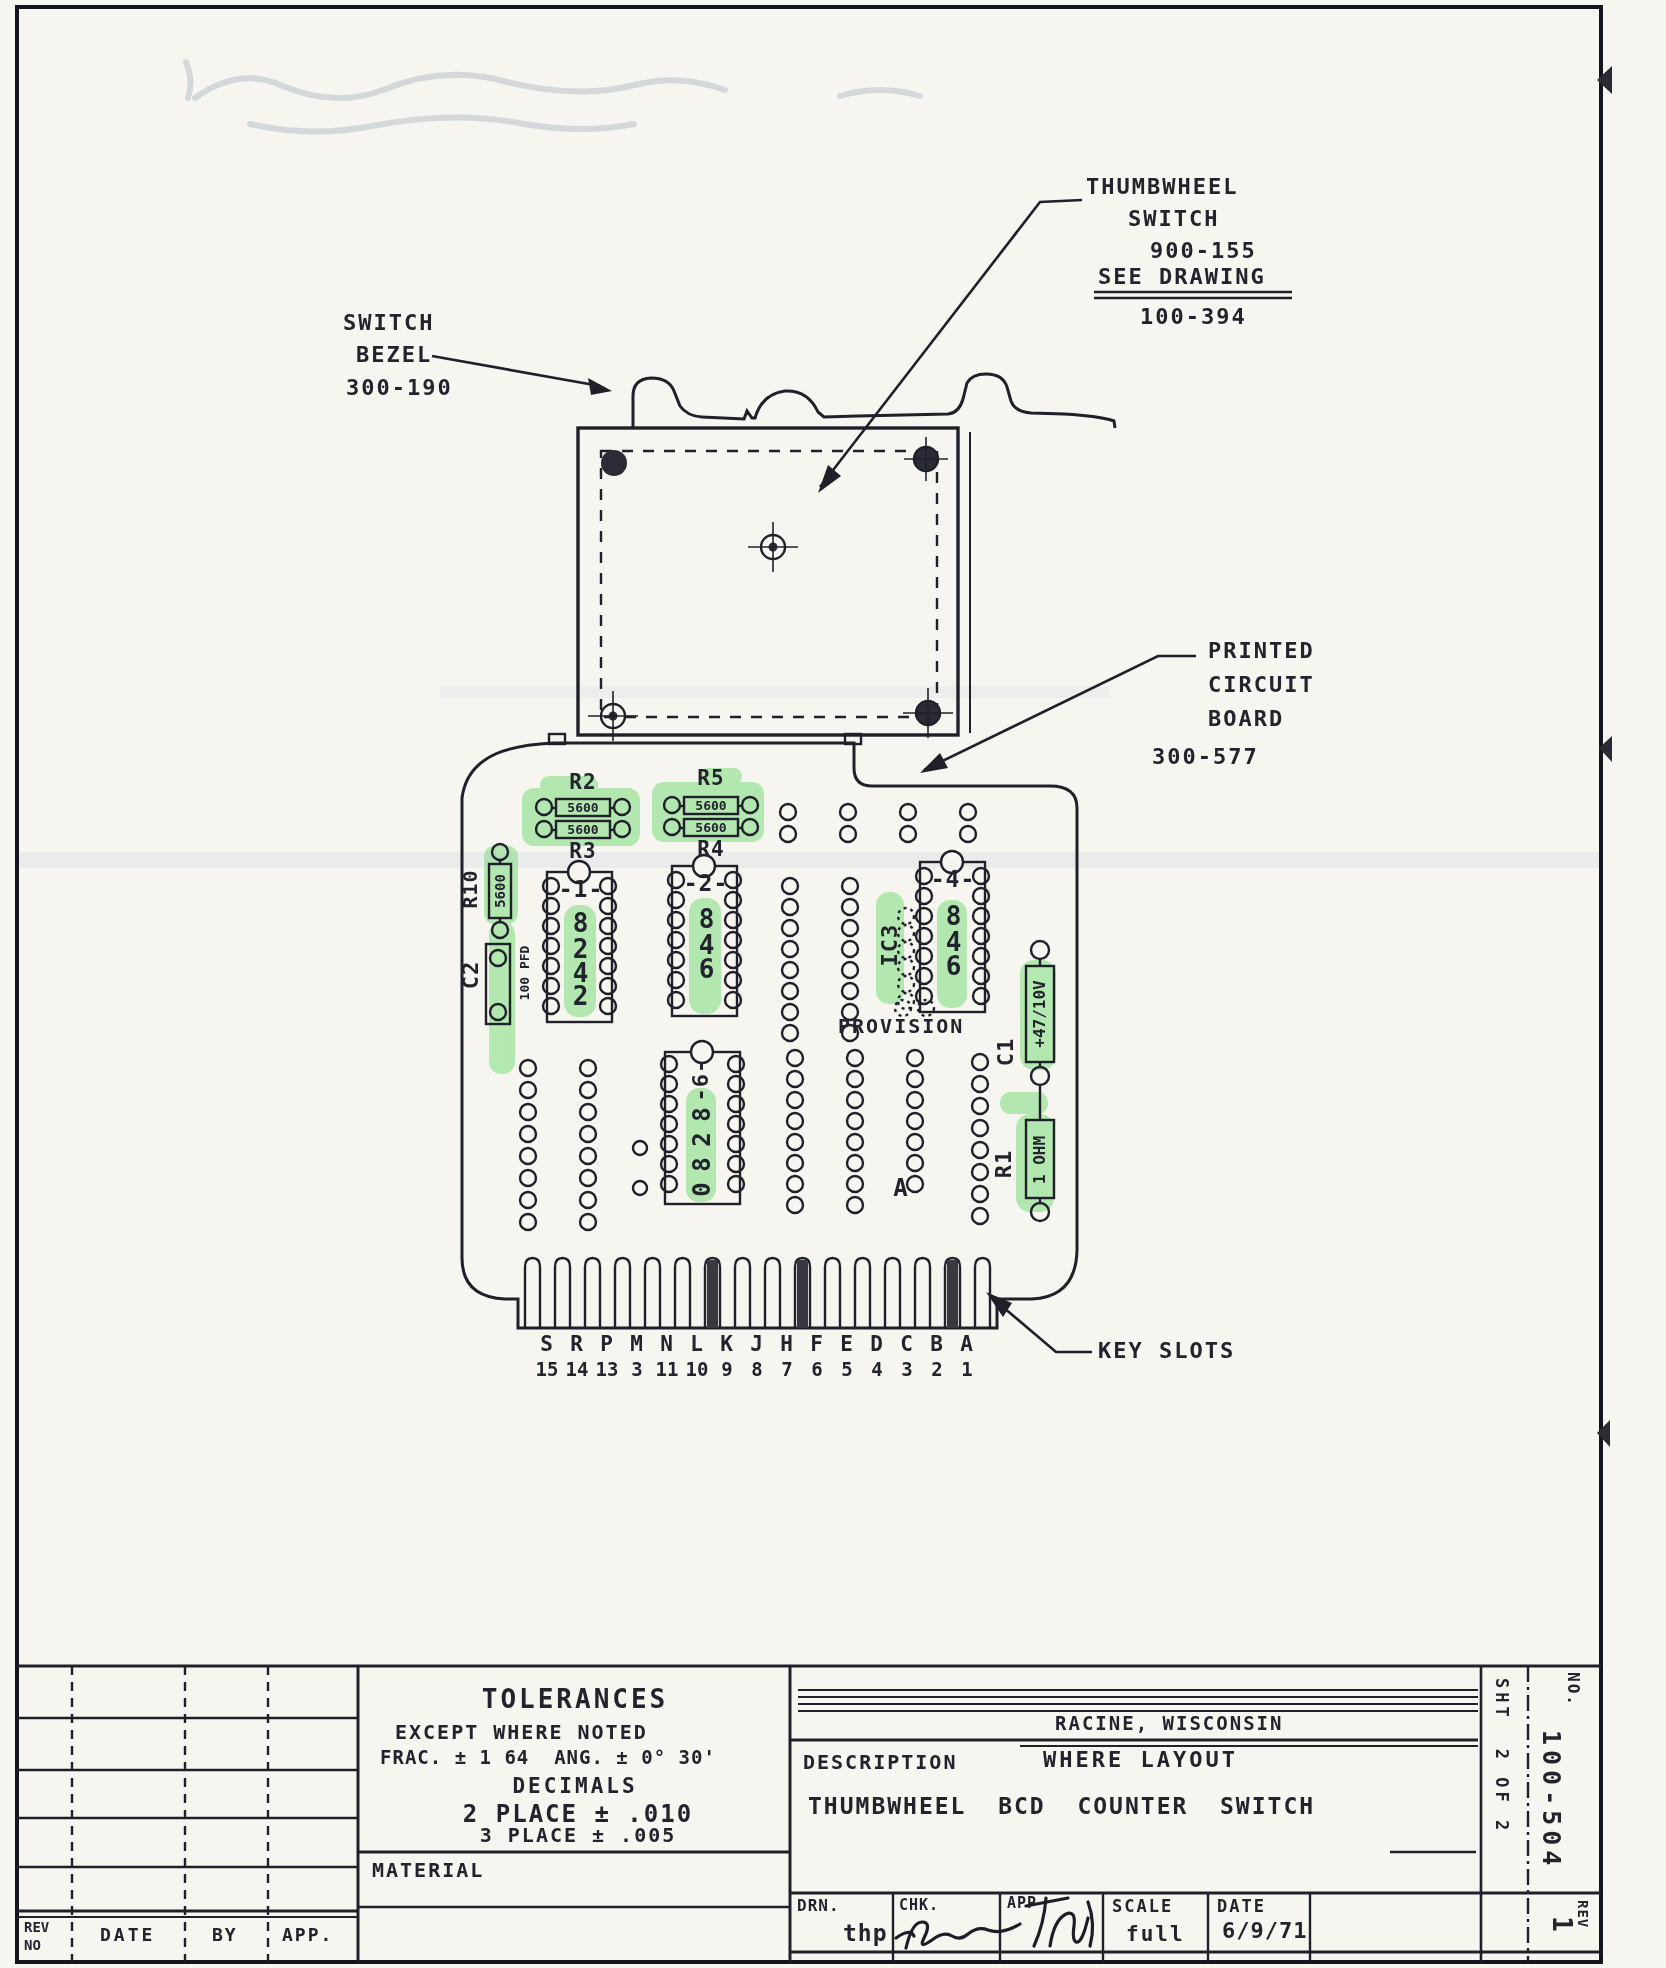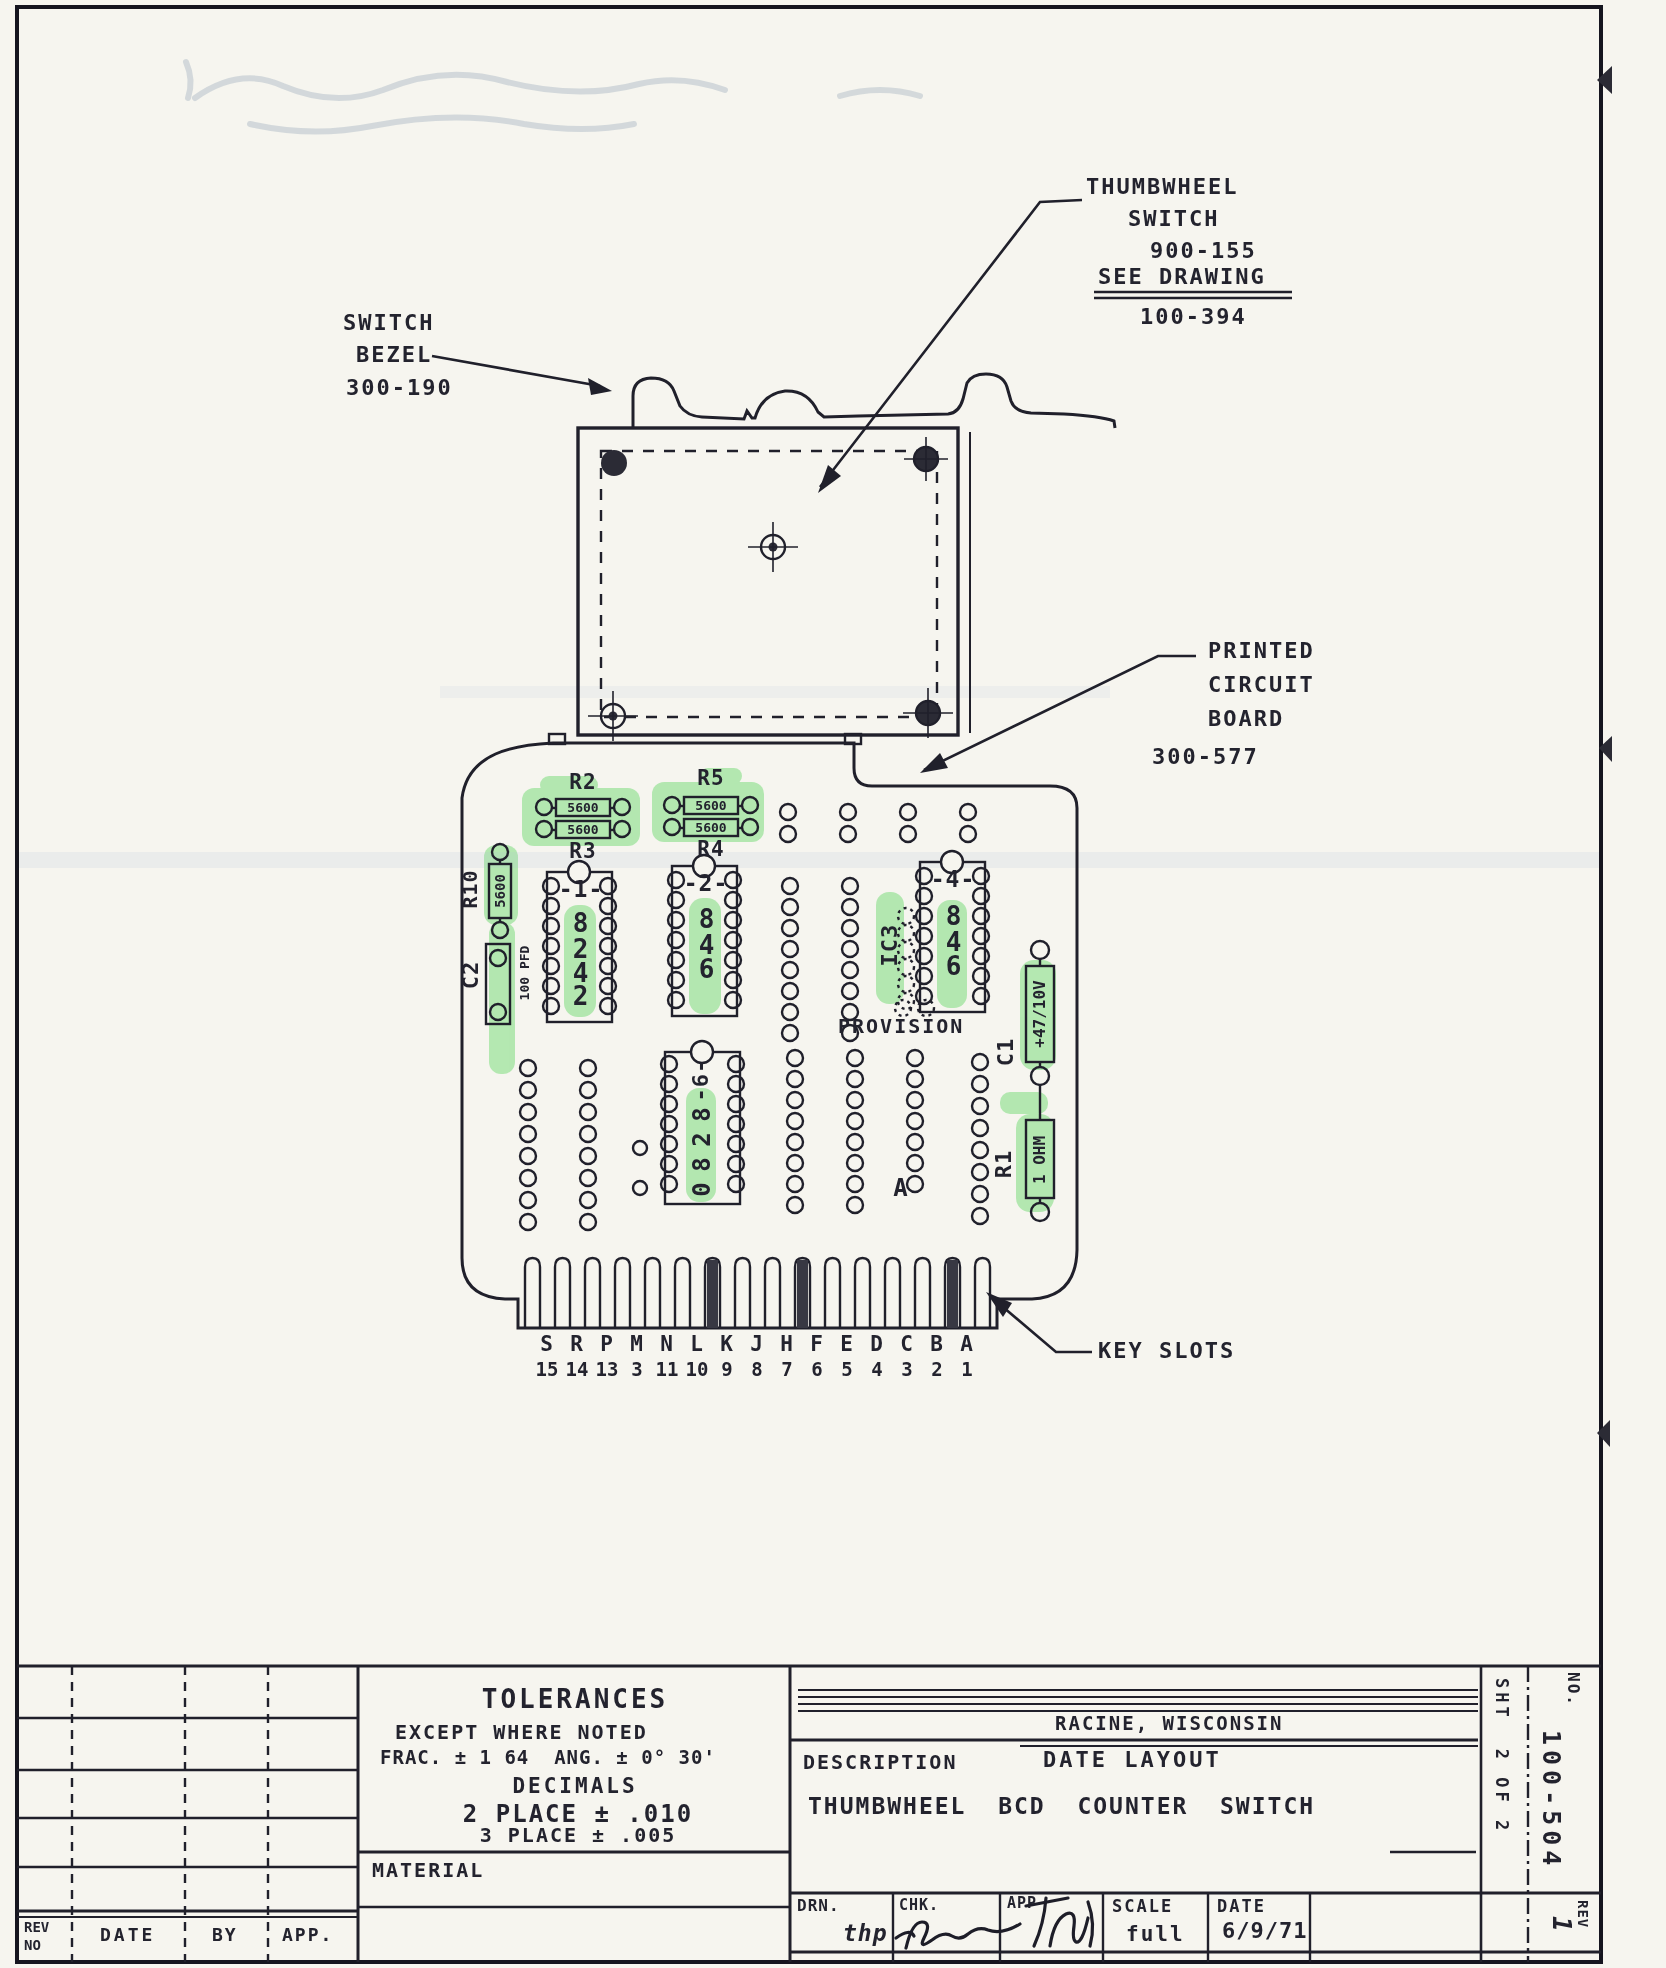--- a/index.html
+++ b/index.html
@@ -6,21 +6,21 @@
   .sheet{position:relative;width:1666px;height:1968px;background:#f6f5ef;overflow:hidden;
          font-family:"DejaVu Sans Mono","Liberation Mono",monospace;color:#23232e;}
   svg{position:absolute;left:0;top:0;}
   .t{position:absolute;font-family:"DejaVu Sans Mono","Liberation Mono",monospace;
      font-weight:700;color:#23232e;letter-spacing:1px;white-space:pre;line-height:1;}
   .ctr{transform:translateX(-50%);}
   .vt{transform:translate(-50%,-50%) rotate(-90deg);transform-origin:center;}
   .vstrip{position:absolute;writing-mode:vertical-rl;text-orientation:sideways;
      font-family:"DejaVu Sans Mono","Liberation Mono",monospace;font-weight:700;
      color:#23232e;letter-spacing:3px;line-height:1.05;}
-  .hand{font-style:italic;}
+  .hand{}
 </style>
 </head>
 <body>
 
 <div class="sheet">
 
 <svg width="1666" height="1968" viewBox="0 0 1666 1968">
 
   <g id="g-highlights" fill="#8be08b" opacity="0.62">
     <rect x="522" y="788" width="118" height="58" rx="12"></rect>
@@ -464,21 +464,21 @@
 <span class="t ctr" style="left:575px;top:1686px;font-size:26px;letter-spacing:3px">TOLERANCES</span>
 <span class="t" style="left:395px;top:1722px;font-size:20px;letter-spacing:2px">EXCEPT WHERE NOTED</span>
 <span class="t" style="left:380px;top:1748px;font-size:19px;letter-spacing:1px">FRAC. ± 1 64  ANG. ± 0° 30'</span>
 <span class="t ctr" style="left:575px;top:1776px;font-size:21px;letter-spacing:3px">DECIMALS</span>
 <span class="t ctr" style="left:578px;top:1802px;font-size:24px;letter-spacing:2px">2 PLACE ± .010</span>
 <span class="t ctr" style="left:578px;top:1825px;font-size:20px;letter-spacing:2px">3 PLACE ± .005</span>
 <span class="t" style="left:372px;top:1860px;font-size:20px;letter-spacing:2px">MATERIAL</span>
 
 <span class="t" style="left:1055px;top:1714px;font-size:19px;letter-spacing:2px">RACINE, WISCONSIN</span>
 <span class="t" style="left:803px;top:1752px;font-size:20px;letter-spacing:2px">DESCRIPTION</span>
-<span class="t" style="left:1043px;top:1749px;font-size:22px;letter-spacing:3px">DATE LAYOUT</span>
+<span class="t" style="left:1043px;top:1749px;font-size:22px;letter-spacing:3px">WHERE LAYOUT</span>
 <span class="t" style="left:808px;top:1795px;font-size:23px;letter-spacing:2px">THUMBWHEEL  BCD  COUNTER  SWITCH</span>
 
 <span class="t" style="left:797px;top:1898px;font-size:16px;letter-spacing:1px">DRN.</span>
 <span class="t hand" style="left:843px;top:1922px;font-size:23px;letter-spacing:1px">thp</span>
 <span class="t" style="left:899px;top:1898px;font-size:15px;letter-spacing:1px">CHK.</span>
 <span class="t" style="left:1007px;top:1896px;font-size:15px;letter-spacing:1px">APP</span>
 <span class="t" style="left:1112px;top:1898px;font-size:17px;letter-spacing:2px">SCALE</span>
 <span class="t" style="left:1126px;top:1924px;font-size:21px;letter-spacing:2px">full</span>
 <span class="t" style="left:1217px;top:1898px;font-size:17px;letter-spacing:2px">DATE</span>
 <span class="t" style="left:1222px;top:1920px;font-size:22px;letter-spacing:1px">6/9/71</span>

